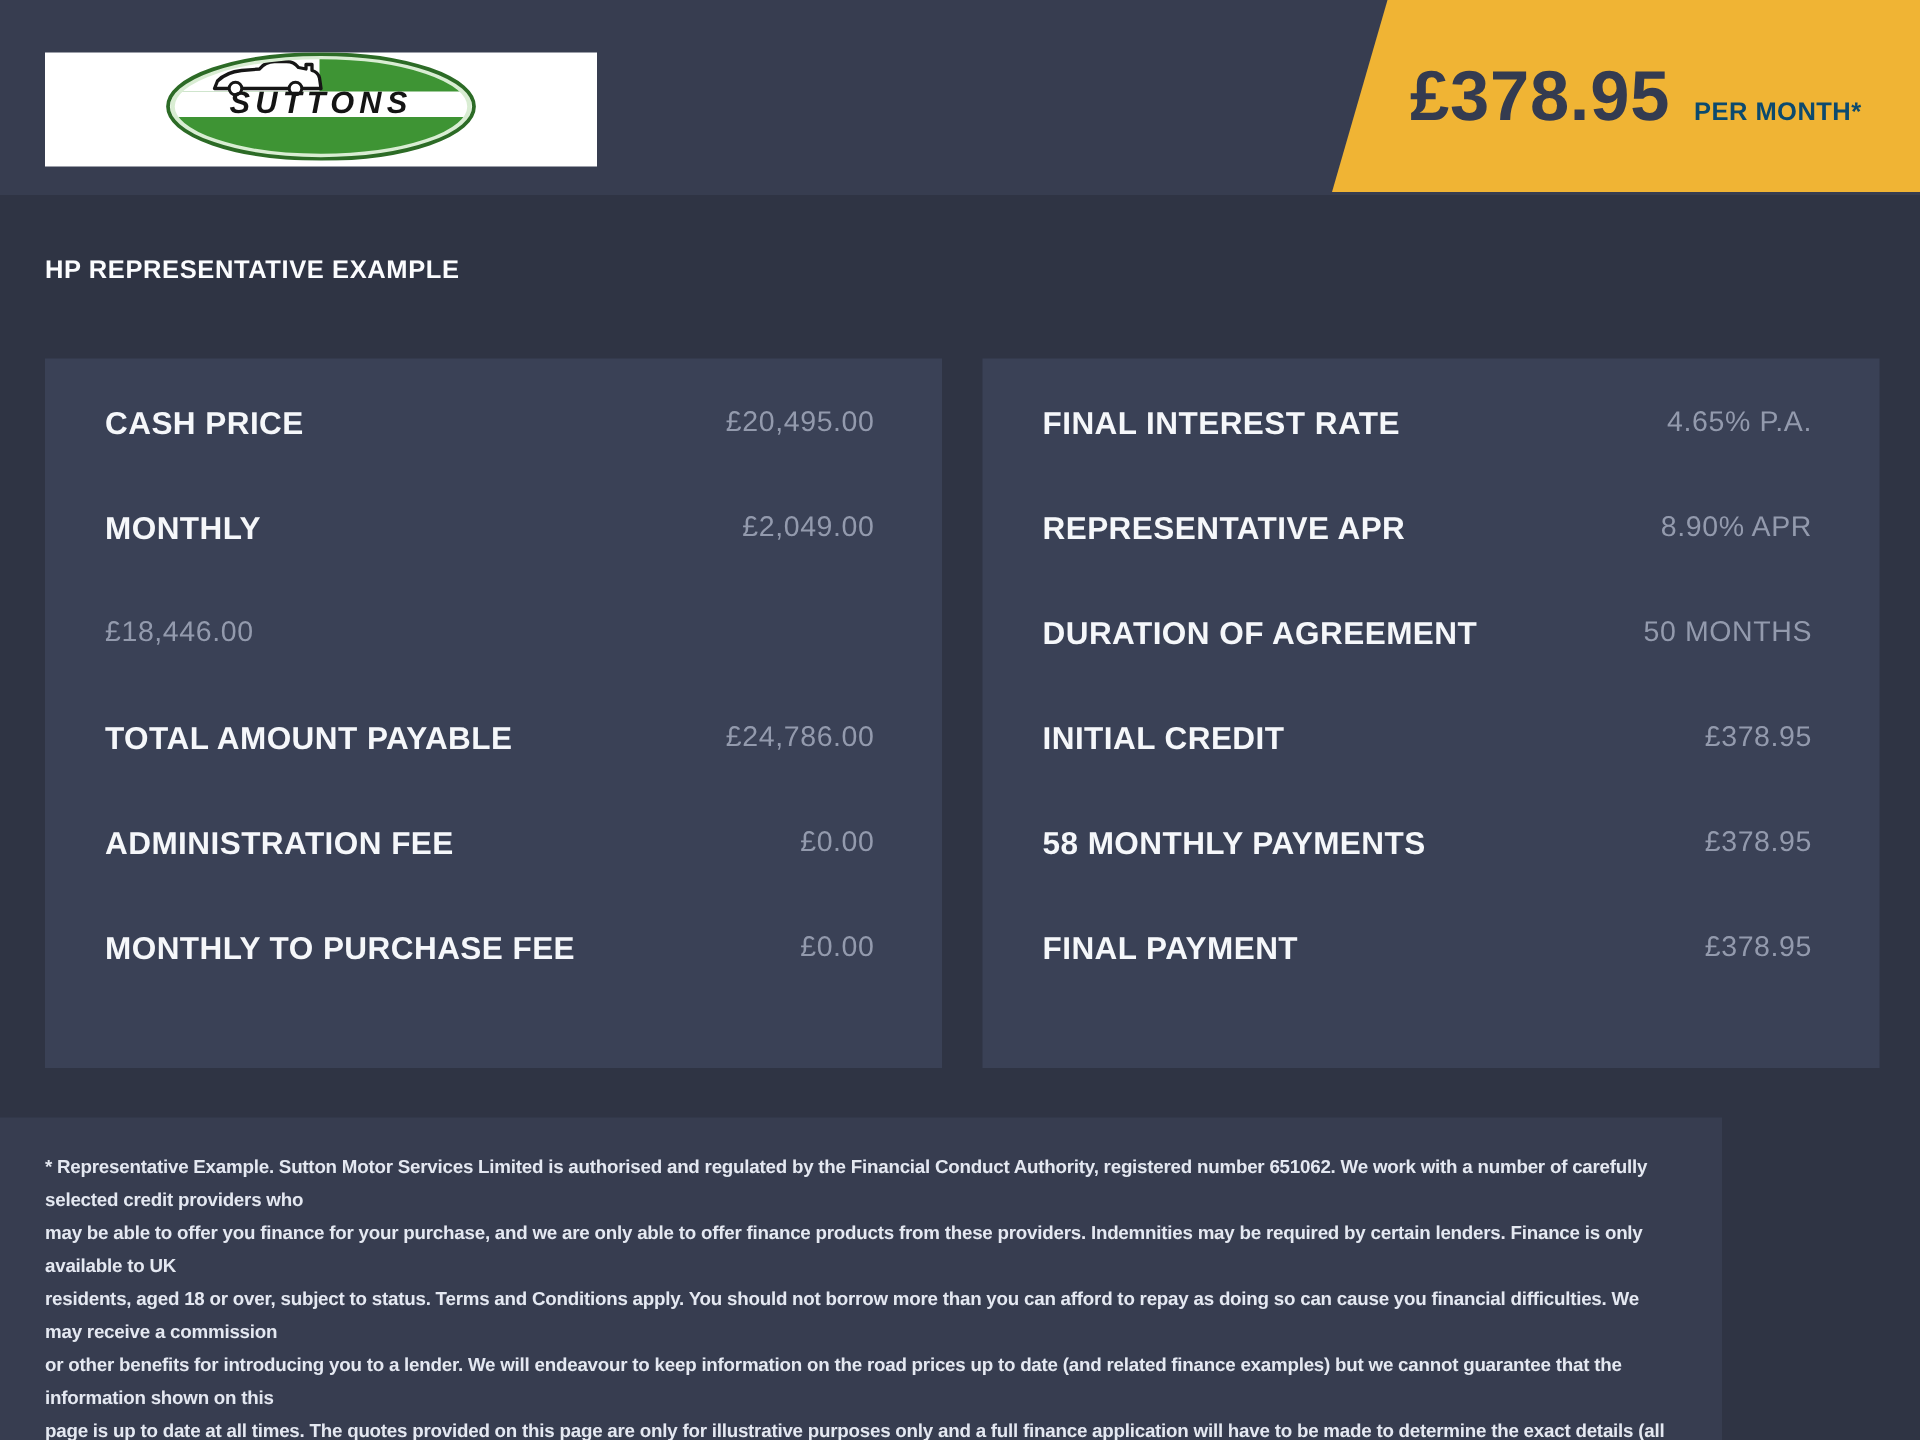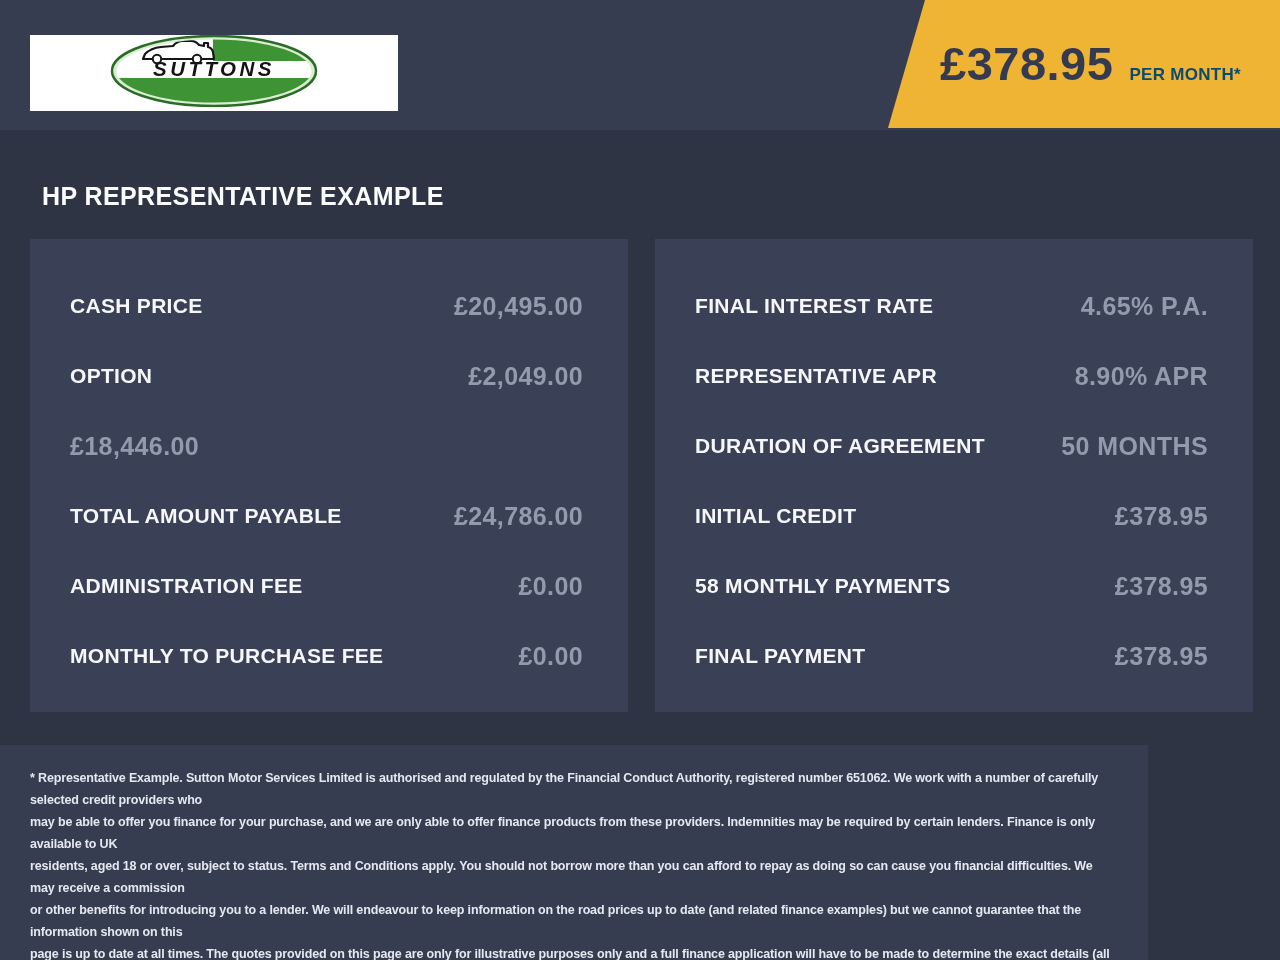--- a/index.html
+++ b/index.html
@@ -53,55 +53,55 @@
     font-weight: bold;
     color: #0c4a6e;
     margin-left: 16px;
     letter-spacing: 0.3px;
   }
 
   
   .page-title {
     position: absolute;
     left: 30px; top: 170px;
-    margin: 12px;
-    font-size: 25px;
+    margin: 0;
+    font-size: 17px;
     font-weight: bold;
     color: #fbfcfe;
     letter-spacing: 0.4px;
   }
 
   
   .panel {
     position: absolute;
     top: 239px;
     width: 598px; height: 473px;
     background: #3a4156;
     padding-top: 32px;
   }
   .panel-left  { left: 30px; }
   .panel-right { left: 655px; }
 
   .finance-row {
     height: 70px;
     display: flex;
-    align-items: center;
+    align-items: flex-start;
     justify-content: space-between;
     padding: 0 45px 0 40px;
   }
   .finance-row .lbl {
     font-size: 21px;
     font-weight: bold;
     color: #f5f7fa;
     letter-spacing: 0.3px;
     white-space: nowrap;
   }
   .finance-row .val {
-    font-size: 25px;
-    font-weight: bold;
+    font-size: 19px;
+    font-weight: normal;
     color: #939aad;
     letter-spacing: 0.4px;
     white-space: nowrap;
   }
 
   
   .footer-bar {
     position: absolute;
     top: 745px; left: 0;
     width: 1148px; height: 215px;
@@ -160,21 +160,21 @@
   </div>
 
   <h1 class="page-title">HP REPRESENTATIVE EXAMPLE</h1>
 
   <div class="panel panel-left">
     <div class="finance-row">
       <span class="lbl">CASH PRICE</span>
       <span class="val">£20,495.00</span>
     </div>
     <div class="finance-row">
-      <span class="lbl">OPTION</span>
+      <span class="lbl">MONTHLY</span>
       <span class="val">£2,049.00</span>
     </div>
     <div class="finance-row">
       <span class="val">£18,446.00</span>
     </div>
     <div class="finance-row">
       <span class="lbl">TOTAL AMOUNT PAYABLE</span>
       <span class="val">£24,786.00</span>
     </div>
     <div class="finance-row">

